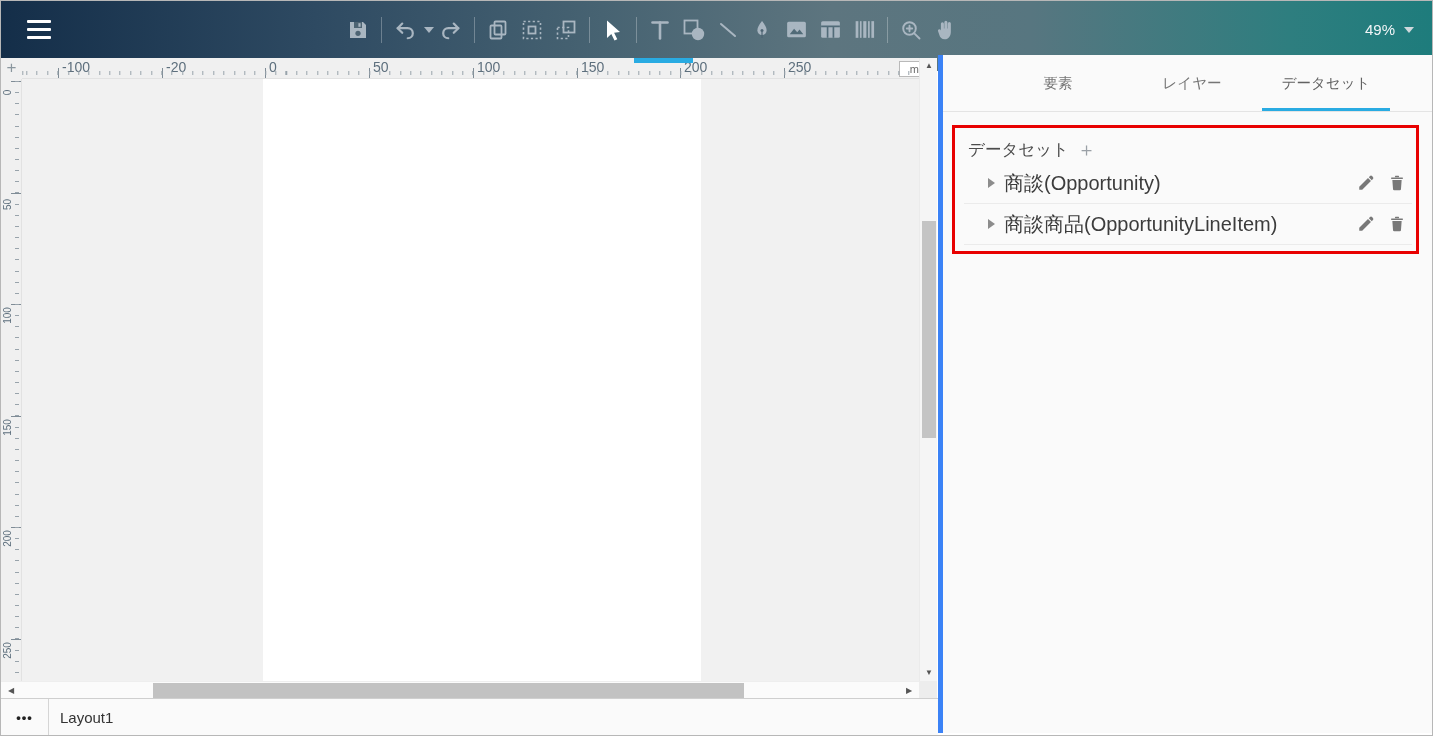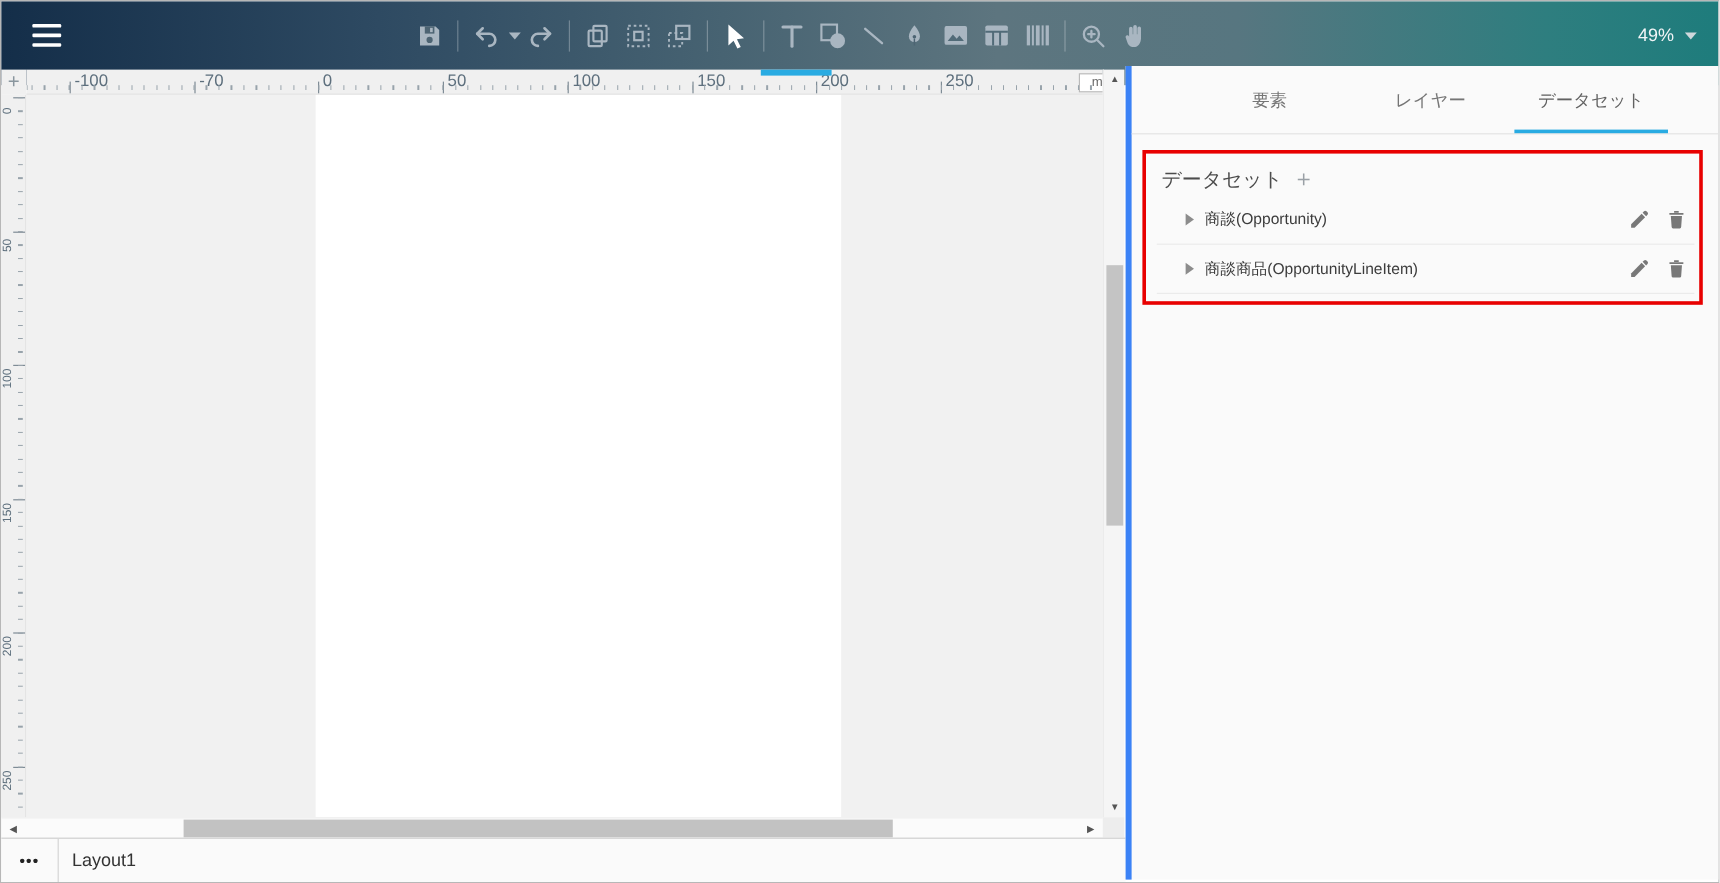--- a/index.html
+++ b/index.html
@@ -64,21 +64,21 @@
 
   #annotation-rect { position:absolute; left:9px; top:70px; width:467px; height:129px; border:3px solid #e80000; pointer-events:none; z-index:9; }
 
   #dataset-section { position:absolute; left:0; top:81px; width:100%; }
   #dataset-header { display:flex; align-items:center; padding-left:25px; height:27px; }
   #dataset-title { font-size:16.5px; color:#4c4c4c; }
   #dataset-add { font-size:19px; color:#9aa0a6; margin-left:8px; cursor:pointer; line-height:1; }
   .ds-row { position:relative; height:41px; display:flex; align-items:center; border-bottom:1px solid #ebebeb; margin:0 21px 0 21px; padding-left:24px; }
   .ds-row:first-of-type { margin-top:0; }
   .row-caret { width:0; height:0; border-top:5px solid transparent; border-bottom:5px solid transparent; border-left:7px solid #8c8c8c; margin-right:9px; cursor:pointer; flex:none; }
-  .ds-label { font-size:13px; color:#3c3c3c; flex:1; }
+  .ds-label { font-size:20px; color:#3c3c3c; flex:1; }
   .row-icons { display:flex; gap:13px; margin-right:6px; }
   .row-icons .icon-btn { color:#787878; cursor:pointer; display:flex; }
 
   .dots { letter-spacing:2px; font-weight:bold; }
 </style>
 </head>
 <body>
 
 <div id="app">
 
@@ -205,21 +205,21 @@
   </div>
 
   <div id="ruler-highlight"></div>
 
   <div id="ruler-corner">+</div>
 
   <div id="h-ruler">
     <i class="htick" style="left:36px"></i>
       <span class="h-label" style="left:40px">-100</span>
     <i class="htick" style="left:140px"></i>
-      <span class="h-label" style="left:144px">-70</span>
+      <span class="h-label" style="left:144px">-20</span>
     <i class="htick" style="left:243px"></i>
       <span class="h-label" style="left:247px">0</span>
     <i class="htick" style="left:347px"></i>
       <span class="h-label" style="left:351px">50</span>
     <i class="htick" style="left:451px"></i>
       <span class="h-label" style="left:455px">100</span>
     <i class="htick" style="left:555px"></i>
       <span class="h-label" style="left:559px">150</span>
     <i class="htick" style="left:658px"></i>
       <span class="h-label" style="left:662px">200</span>

